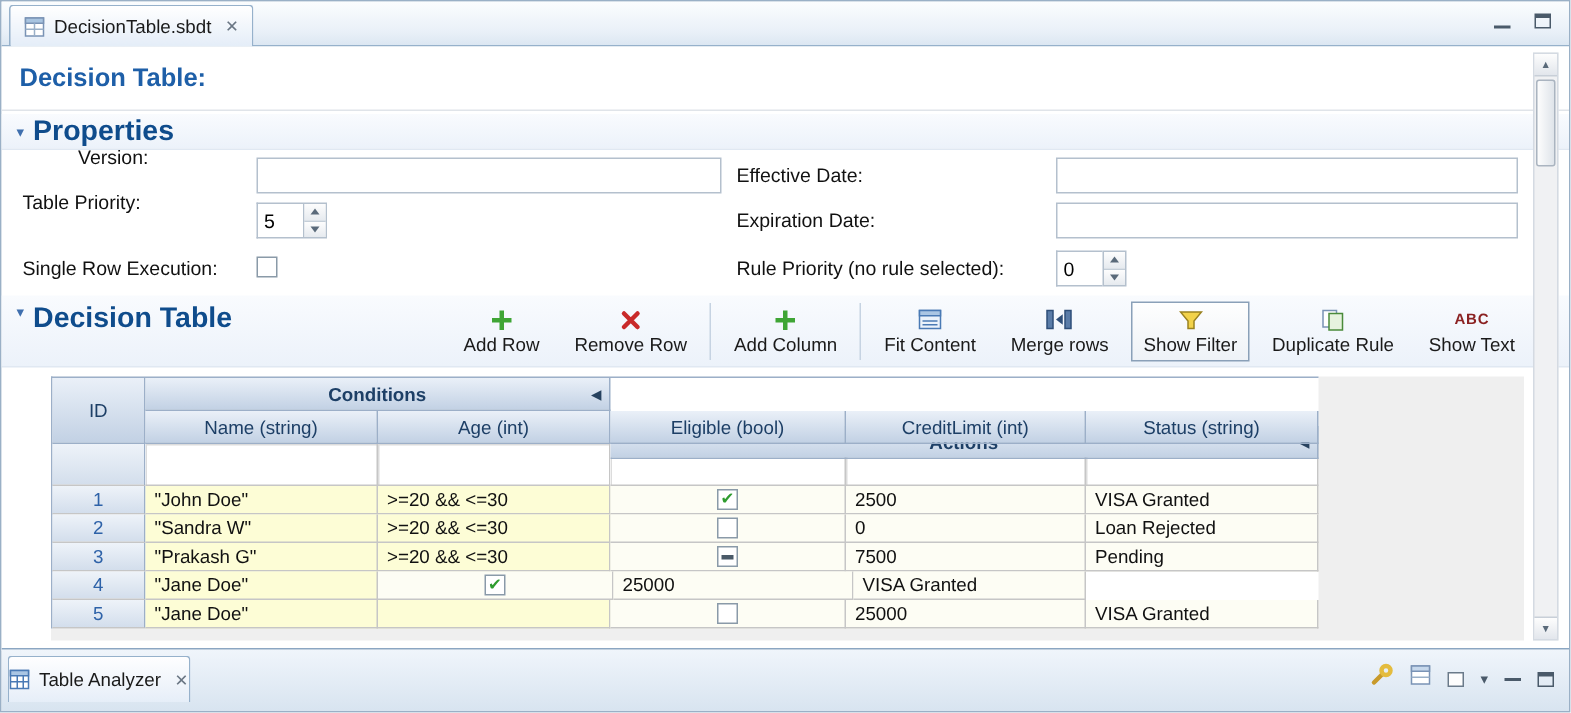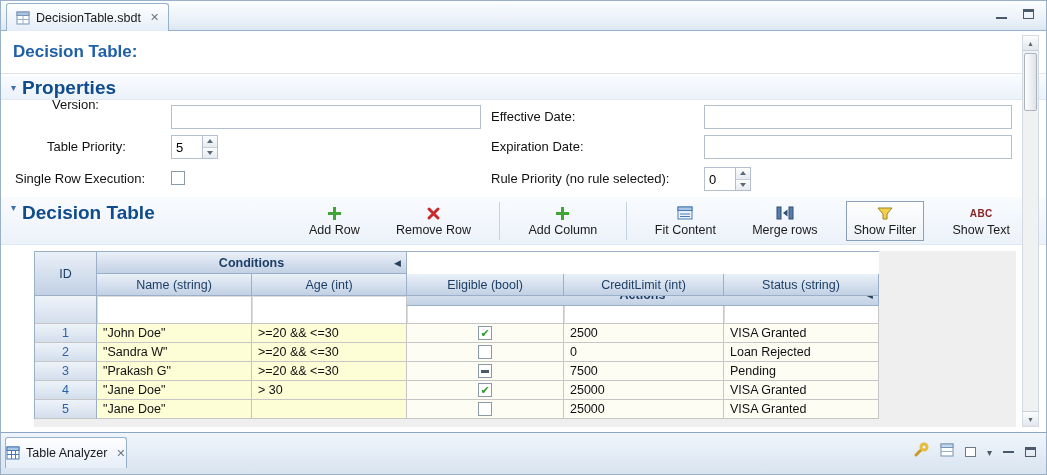--- a/index.html
+++ b/index.html
@@ -135,21 +135,21 @@
     <div class="section-band band-props">
       <span class="section-arrow">▾</span>
       <span class="section-label">Properties</span>
     </div>
 
     <span class="lbl" style="left:14px; top:62px;margin-left:37px;">Version:</span>
     <input class="txt" style="left: 170px; top: 74px; width: 310px;" value="">
     <span class="lbl" style="left:490px; top:74px;">Effective Date:</span>
     <input class="txt" style="left: 703px; top: 74px; width: 308px;" value="">
 
-    <span class="lbl" style="left:14px; top:104px;margin-left:32px;">Table Priority:</span>
+    <span class="lbl" style="left:14px; top:92px;">Table Priority:</span>
     <div class="spin" style="left:170px; top:104px;">
       <input value="5" style="">
       <div class="spin-btns">
         <div class="spin-btn">
             <span class="tri-up"></span>
           </div>
         <div class="spin-btn">
             <span class="tri-dn"></span>
           </div>
       </div>
@@ -227,20 +227,29 @@
           </span>
         <span>Merge rows</span>
       </div>
       <div class="tb-btn active">
         <span class="tb-icon">
             <svg width="16" height="15">
               <path d="M1 2 L15 2 L10 8 L10 13 L6 13 L6 8 Z" fill="#f2d24a" stroke="#9a8220"></path>
             </svg>
           </span>
         <span>Show Filter</span>
+      </div>
+      <div class="tb-btn">
+        <span class="tb-icon">
+            <svg width="17" height="16">
+              <rect x="2" y="2" width="9" height="11" fill="#ffffff" stroke="#7a93b5"></rect>
+              <rect x="6" y="4" width="9" height="11" fill="#e6f2de" stroke="#4a8a3a"></rect>
+            </svg>
+          </span>
+        <span>Duplicate Rule</span>
       </div>
       <div class="tb-btn">
         <span class="tb-icon abc-glyph">ABC</span>
         <span>Show Text</span>
       </div>
     </div>
 
     <div class="table-zone">
       <div class="grid">
 
@@ -305,21 +314,20 @@
           <div class="cell act-cell elig-cell w-elig h-data">
               <span class="cb cb-indeterminate"></span>
             </div>
           <div class="cell act-cell w-credit h-data">7500</div>
           <div class="cell act-cell w-status h-data">Pending</div>
         </div>
 
         <div class="trow h-data">
           <div class="cell idcell w-id h-data">4</div>
           <div class="cell cond-cell w-name h-data">"Jane Doe"</div>
-          <div class="cell cond-cell w-age h-data">&gt; 30</div>
           <div class="cell act-cell elig-cell w-elig h-data">
               <span class="cb cb-checked"></span>
             </div>
           <div class="cell act-cell w-credit h-data">25000</div>
           <div class="cell act-cell w-status h-data">VISA Granted</div>
         </div>
 
         <div class="trow h-data">
           <div class="cell idcell w-id h-data">5</div>
           <div class="cell cond-cell w-name h-data">"Jane Doe"</div>

